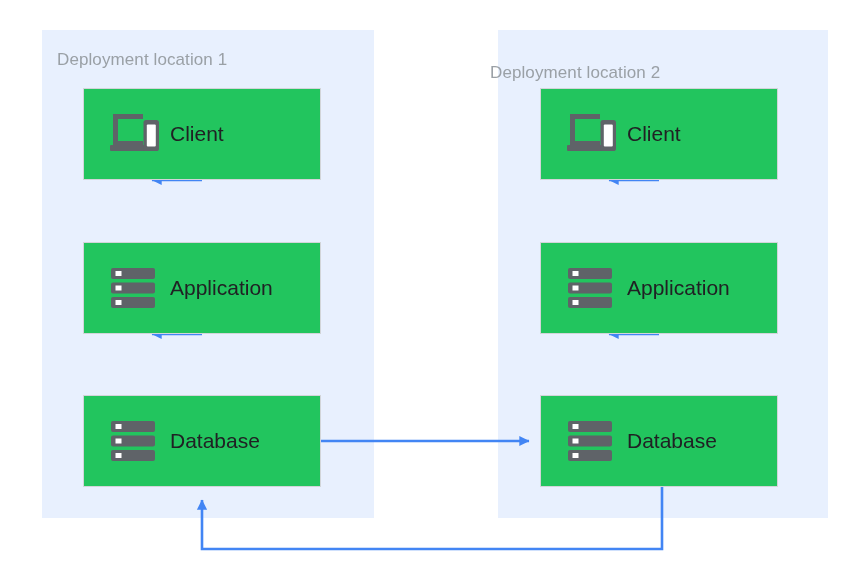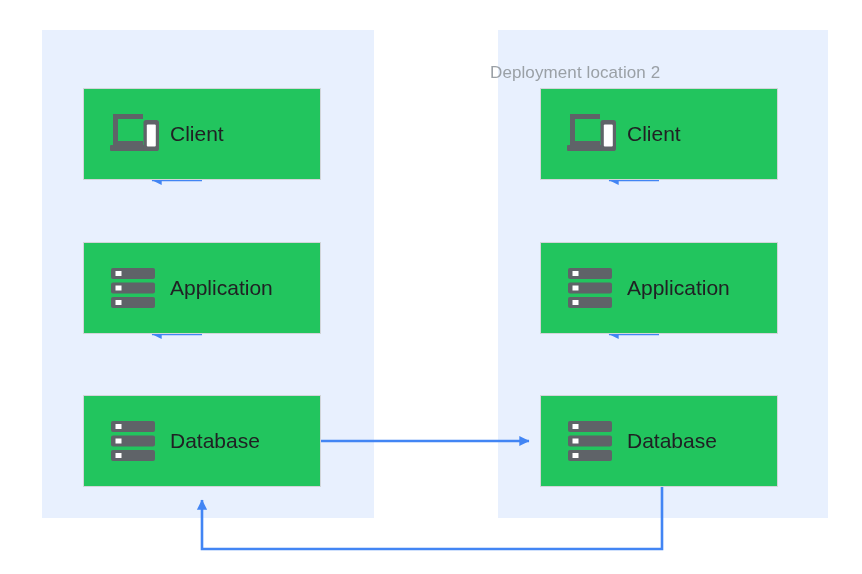--- a/index.html
+++ b/index.html
@@ -66,20 +66,21 @@
   }
 </style>
 </head>
 <body>
 
 <div id="canvas">
 
   <div class="zone" style="left:42px; top:30px; width:332px; height:488px;"></div>
   <div class="zone" style="left:498px; top:30px; width:330px; height:488px;"></div>
 
+  <div class="zone-label" style="left:57px; top:50px;">Deployment location 1</div>
   <div class="zone-label" style="left:490px; top:50px;margin-top:13px;">Deployment location 2</div>
 
   <svg class="edges" viewBox="0 0 862 574" xmlns="http://www.w3.org/2000/svg">
     <defs>
       <marker id="arrowDown" markerWidth="11" markerHeight="11" refX="5.5" refY="9.4" orient="auto-start-reverse" markerUnits="userSpaceOnUse">
         <path d="M 0.6 0.6 L 10.4 0.6 L 5.5 10.2 Z" fill="#4285f4" transform="rotate(180 5.5 5.4)"></path>
       </marker>
       <marker id="arrowHead" markerWidth="12" markerHeight="12" refX="10.5" refY="6" orient="auto" markerUnits="userSpaceOnUse">
         <path d="M 0.8 0.9 L 11 6 L 0.8 11.1 Z" fill="#4285f4"></path>
       </marker>

